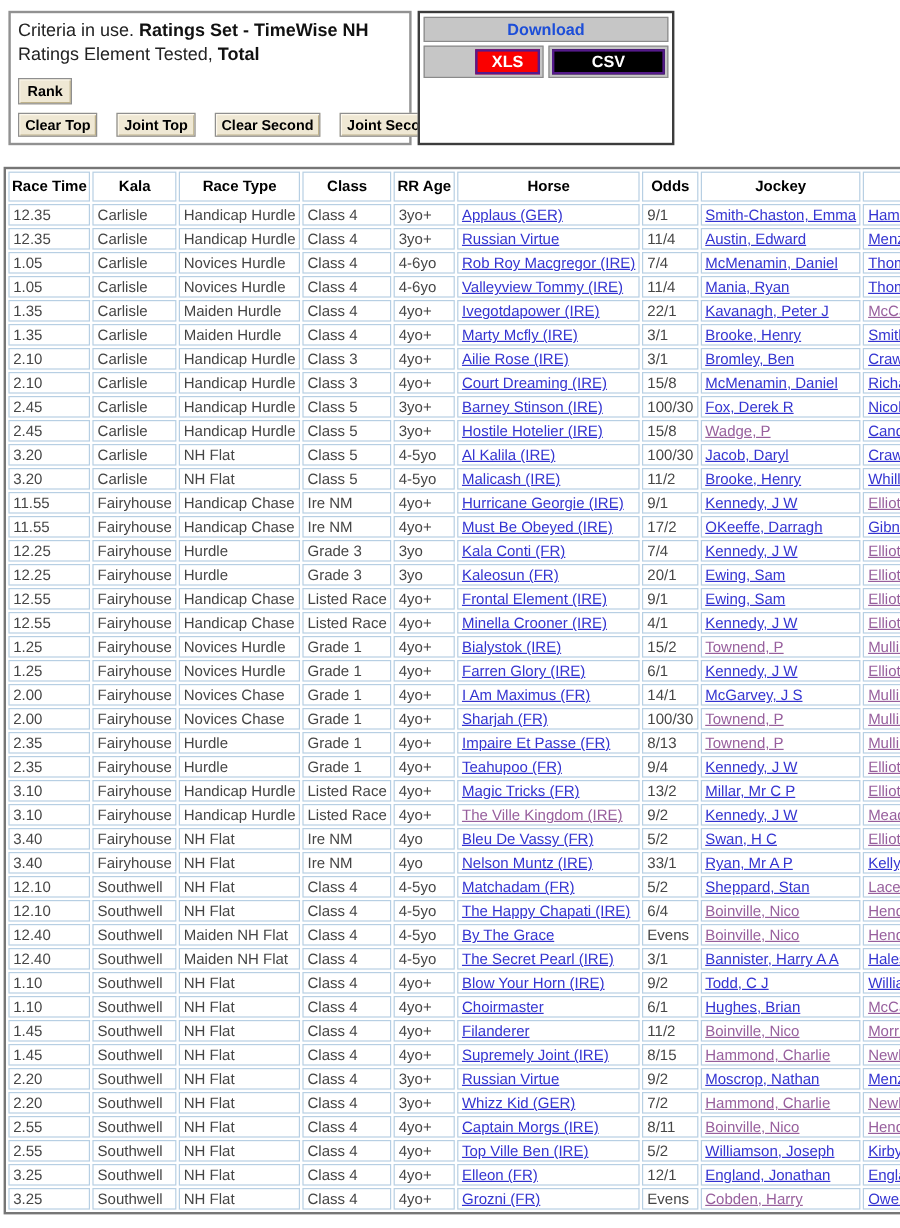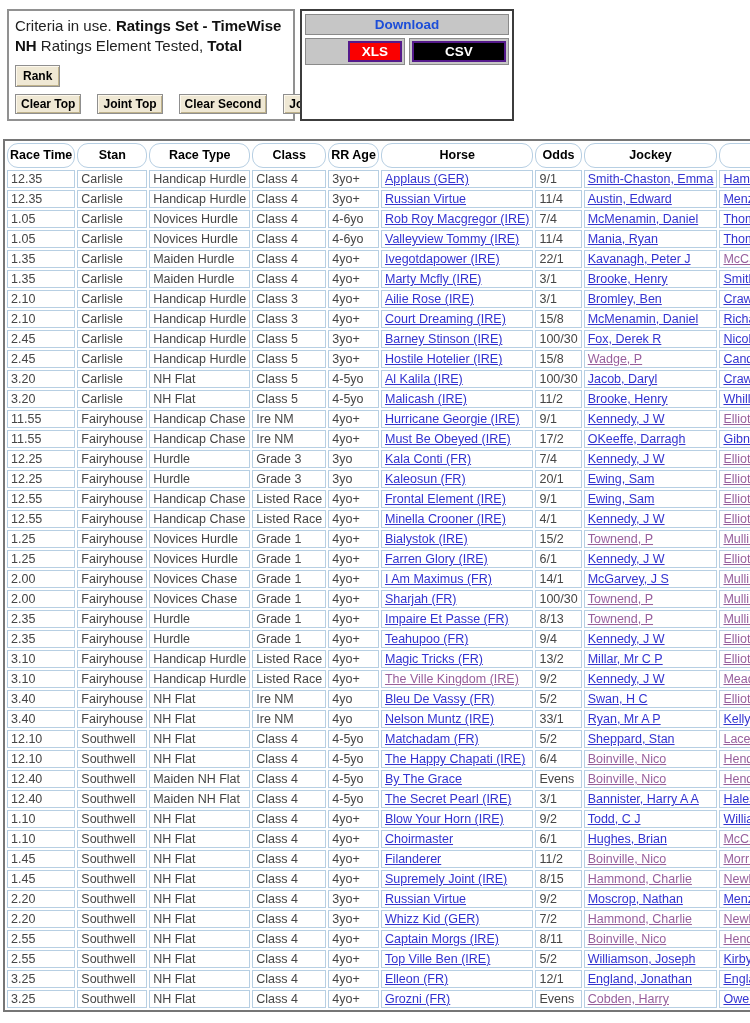--- a/index.html
+++ b/index.html
@@ -3,21 +3,21 @@
 <meta charset="utf-8">
 <style>
   html,body{margin:0;padding:0;}
   body{
     width:750px;height:1023px;overflow:hidden;background:#ffffff;
     font-family:"Liberation Sans", sans-serif;
     --link:#3434d1; --visited:#975f9d; --xls:#fa0000; --csv:#000000; --frame:#551a8b;
   }
   .top-area{display:flex;gap:5px;margin:9px 0 0 7px;align-items:stretch;}
   .crit-box{
-    width:288px;height:112px;box-sizing:border-box;
+    width:336px;height:112px;box-sizing:border-box;
     border:2px solid #919191;background:#fff;padding:5px 4px 4px 6px;
   }
   .crit-text{font-size:15px;color:#222;line-height:1.32;}
   .crit-text b{color:#111;}
   .rank-row{margin-top:9px;}
   .btn-row{margin-top:7px;white-space:nowrap;}
   .ctl-btn{
     display:inline-block;font-family:inherit;font-weight:bold;font-size:12px;color:#000;
     background:#efe8d4;border:1px solid #8f8f8f;
     box-shadow:inset 1px 1px 0 #fdf8ec, inset -1px -1px 0 #bfb28b;
@@ -42,21 +42,21 @@
   .dl-btn.csv{background:var(--csv);}
   .ratings-wrap{margin:18px 0 0 3px;}
   table.ratings{
     border-collapse:separate;border-spacing:2px;border:2px solid #767676;
     table-layout:fixed;background:#fff;
   }
   table.ratings th, table.ratings td{
     border:1px solid #b7cfe3;white-space:nowrap;overflow:hidden;box-sizing:border-box;
   }
   table.ratings th{
-    font-size:12.5px;font-weight:bold;color:#000;padding:4px 2px;text-align:center;line-height:15px;border-radius:11px;
+    font-size:12.5px;font-weight:bold;color:#000;padding:4px 2px;text-align:center;line-height:15px;
   }
   table.ratings td{
     font-size:12.5px;color:#454545;padding:1px 3px;line-height:14px;height:16px;text-align:left;
   }
   table.ratings a{color:var(--link);text-decoration:underline;cursor:pointer;}
   table.ratings a.visited{color:var(--visited);}
 </style>
 </head>
 <body style="--link: #3434d1; --visited: #975f9d; --xls: #fa0000; --csv: #000000; --frame: #551a8b;">
 
@@ -101,21 +101,21 @@
         <col style="width:42px">
         <col style="width:150px">
       <col style="width:40px">
         <col style="width:120px">
         <col style="width:104px">
 
     </colgroup>
     <thead>
       <tr>
           <th>Race Time</th>
-          <th>Stan</th>
+          <th>Kala</th>
           <th>Race Type</th>
           <th>Class</th>
           <th>RR Age</th>
           <th>Horse</th>
           <th>Odds</th>
           <th>Jockey</th>
           <th>Trainer</th>
         </tr>
     </thead>
     <tbody>

